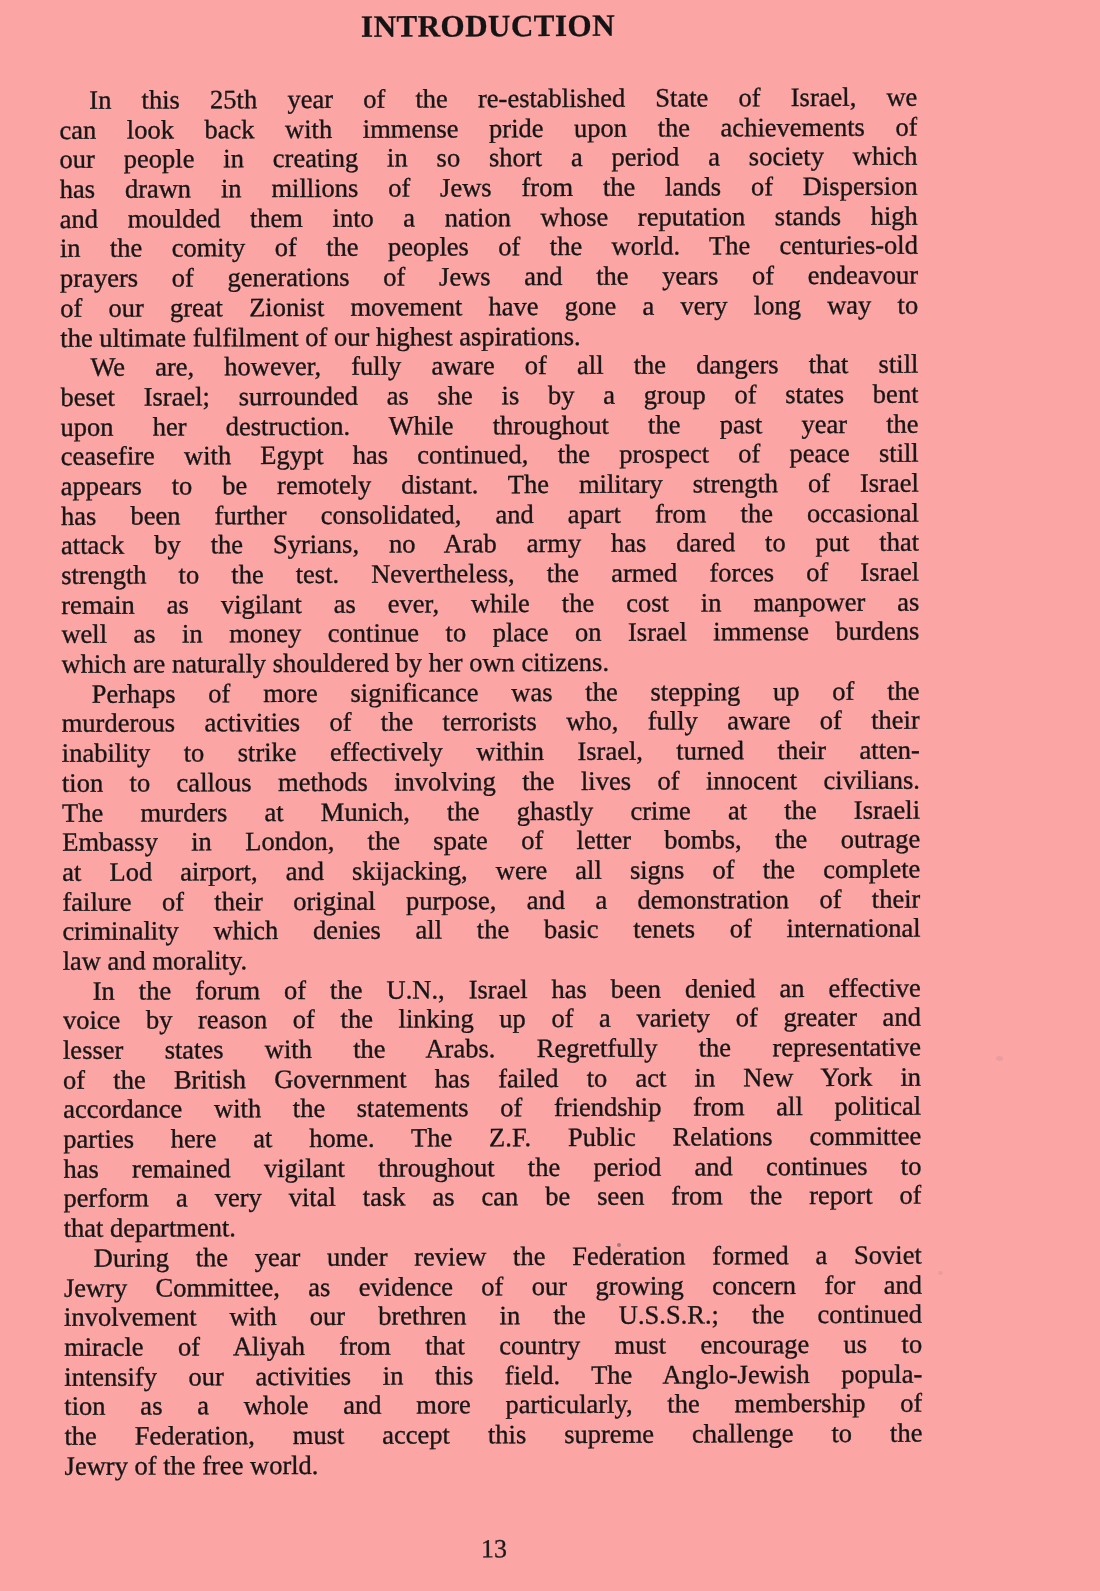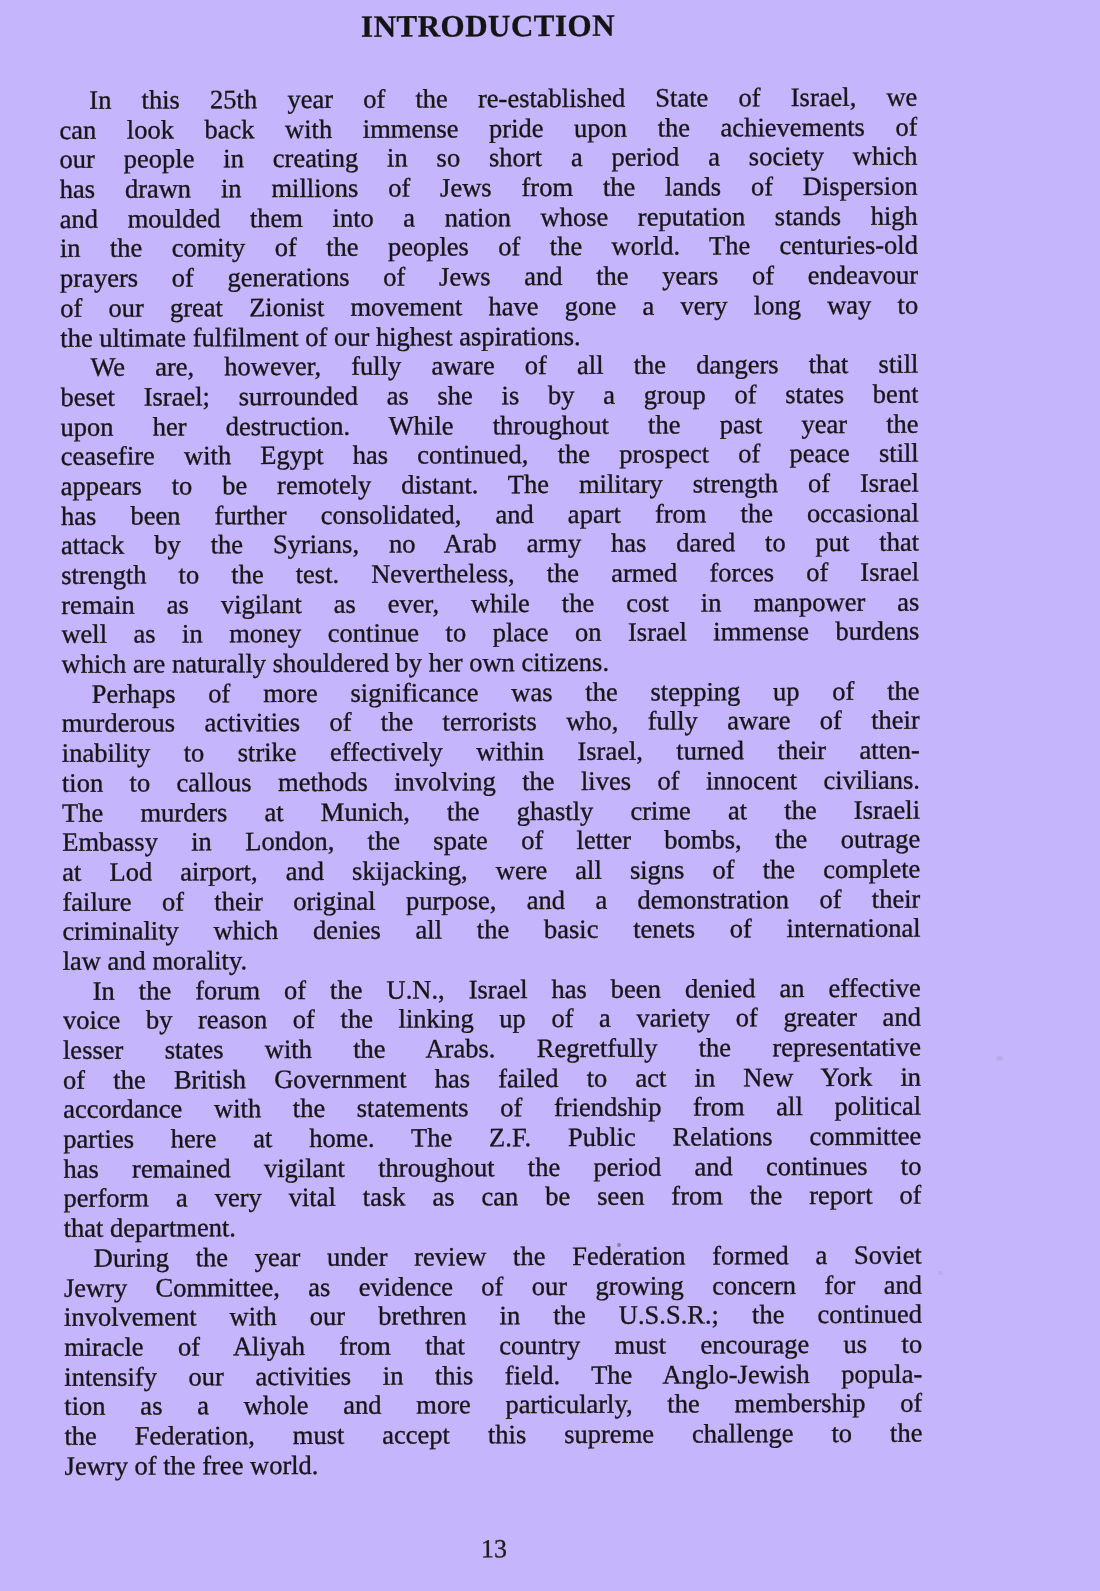--- a/index.html
+++ b/index.html
@@ -10,21 +10,21 @@
     width: 1100px;
     height: 1591px;
     background: #fdfdfc;
     position: relative;
     overflow: hidden;
     font-family: "Liberation Serif", "DejaVu Serif", serif;
   }
   .page {
     position: absolute;
     inset: 0;
-    background: #c4b5fd;
+    background: #fca5a5;
   }
   .scan-tilt {
     position: absolute;
     inset: 0;
     transform: rotate(-0.22deg);
     transform-origin: 50% 50%;
   }
   .page-title {
     position: absolute;
     left: 62px;

